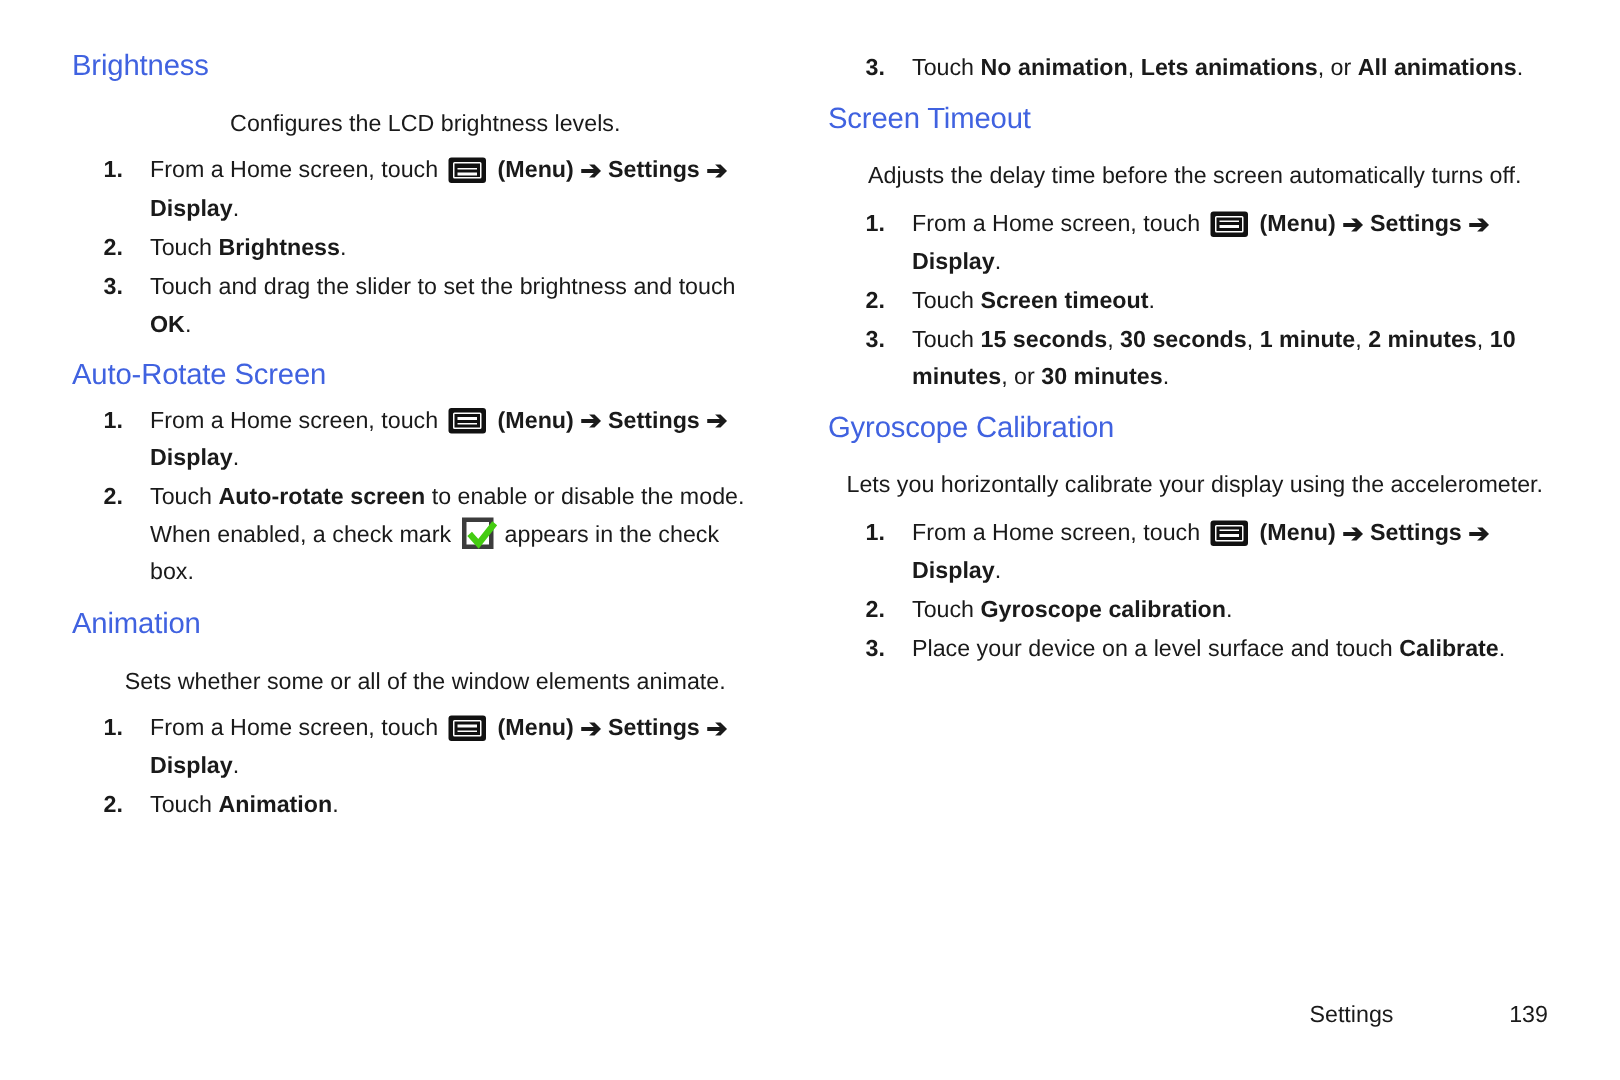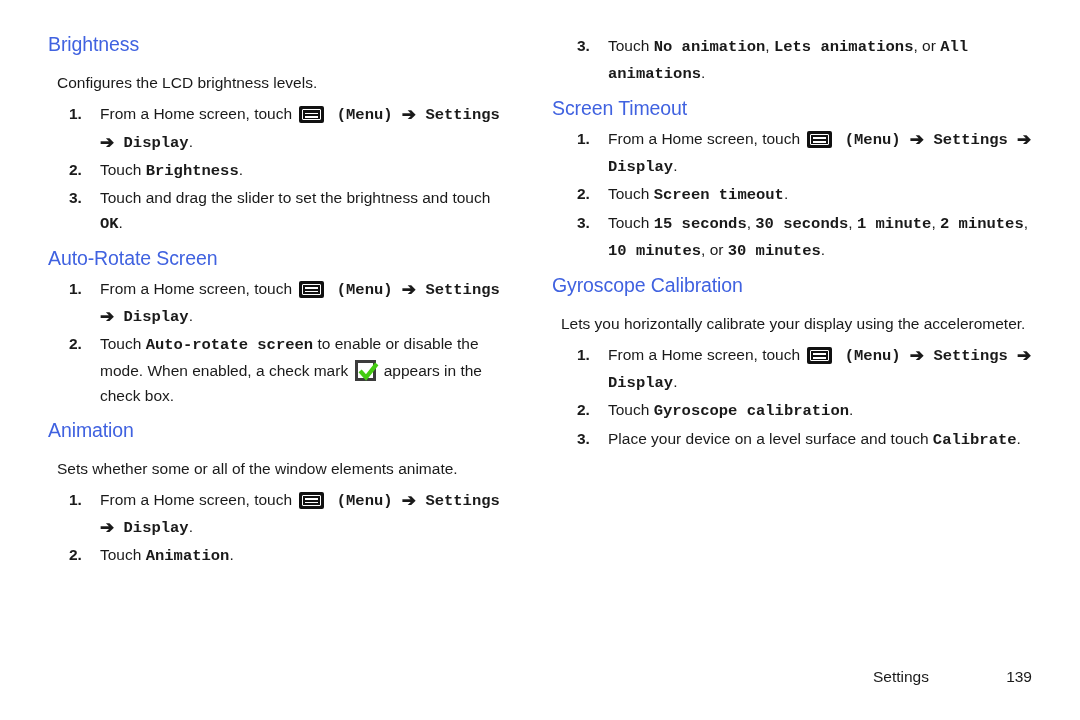--- a/index.html
+++ b/index.html
@@ -45,20 +45,21 @@
   }
   .col-left h2.section-heading { margin-left: 0px; }
   .col-right h2.section-heading { margin-left: 0px; }
 
   p.desc {
     font-size: 15.5px;
     line-height: 1.45;
     margin: 16px 0 7px 0;
     padding-left: 9px;
     color: #1a1a1a;
+    text-align: center;
   }
 
   ol.steps {
     list-style: none;
     margin: 0 0 10px 0;
     padding: 0;
   }
   ol.steps > li {
     position: relative;
     font-size: 15.5px;
@@ -70,21 +71,21 @@
   ol.steps > li .num {
     position: absolute;
     left: 21px;
     top: 0;
     font-weight: bold;
     font-size: 15.5px;
   }
   .col-right ol.steps > li { padding-left: 56px; }
   .col-right ol.steps > li .num { left: 25px; }
 
-  b, strong { font-weight: bold; font-family: Liberation Mono, monospace; }
+  b, strong { font-weight: bold; }
 
   
   .menu-icon {
     display: inline-block;
     vertical-align: -4px;
     width: 25px;
     height: 17px;
     background: #111;
     border-radius: 2px;
     position: relative;
@@ -166,20 +167,21 @@
       <ol class="steps">
         <li><span class="num">1.</span><span>From a Home screen, touch </span><span class="menu-icon"><span class="bar b1"></span><span class="bar b2"></span></span><b> (Menu) </b><span class="arrow">➔</span><b> Settings </b><span class="arrow">➔</span><b> Display</b><span>.</span></li>
         <li><span class="num">2.</span><span>Touch </span><b>Animation</b><span>.</span></li>
       </ol>
     </div>
   <div class="column col-right" id="right-col">
       <ol class="steps">
         <li><span class="num">3.</span><span>Touch </span><b>No animation</b><span>, </span><b>Lets animations</b><span>, or </span><b>All animations</b><span>.</span></li>
       </ol>
       <h2 class="section-heading">Screen Timeout</h2>
+      <p class="desc">Adjusts the delay time before the screen automatically turns off.</p>
       <ol class="steps">
         <li><span class="num">1.</span><span>From a Home screen, touch </span><span class="menu-icon"><span class="bar b1"></span><span class="bar b2"></span></span><b> (Menu) </b><span class="arrow">➔</span><b> Settings </b><span class="arrow">➔</span><b> Display</b><span>.</span></li>
         <li><span class="num">2.</span><span>Touch </span><b>Screen timeout</b><span>.</span></li>
         <li><span class="num">3.</span><span>Touch </span><b>15 seconds</b><span>, </span><b>30 seconds</b><span>, </span><b>1 minute</b><span>, </span><b>2 minutes</b><span>, </span><b>10 minutes</b><span>, or </span><b>30 minutes</b><span>.</span></li>
       </ol>
       <h2 class="section-heading">Gyroscope Calibration</h2>
       <p class="desc">Lets you horizontally calibrate your display using the accelerometer.</p>
       <ol class="steps">
         <li><span class="num">1.</span><span>From a Home screen, touch </span><span class="menu-icon"><span class="bar b1"></span><span class="bar b2"></span></span><b> (Menu) </b><span class="arrow">➔</span><b> Settings </b><span class="arrow">➔</span><b> Display</b><span>.</span></li>
         <li><span class="num">2.</span><span>Touch </span><b>Gyroscope calibration</b><span>.</span></li>

